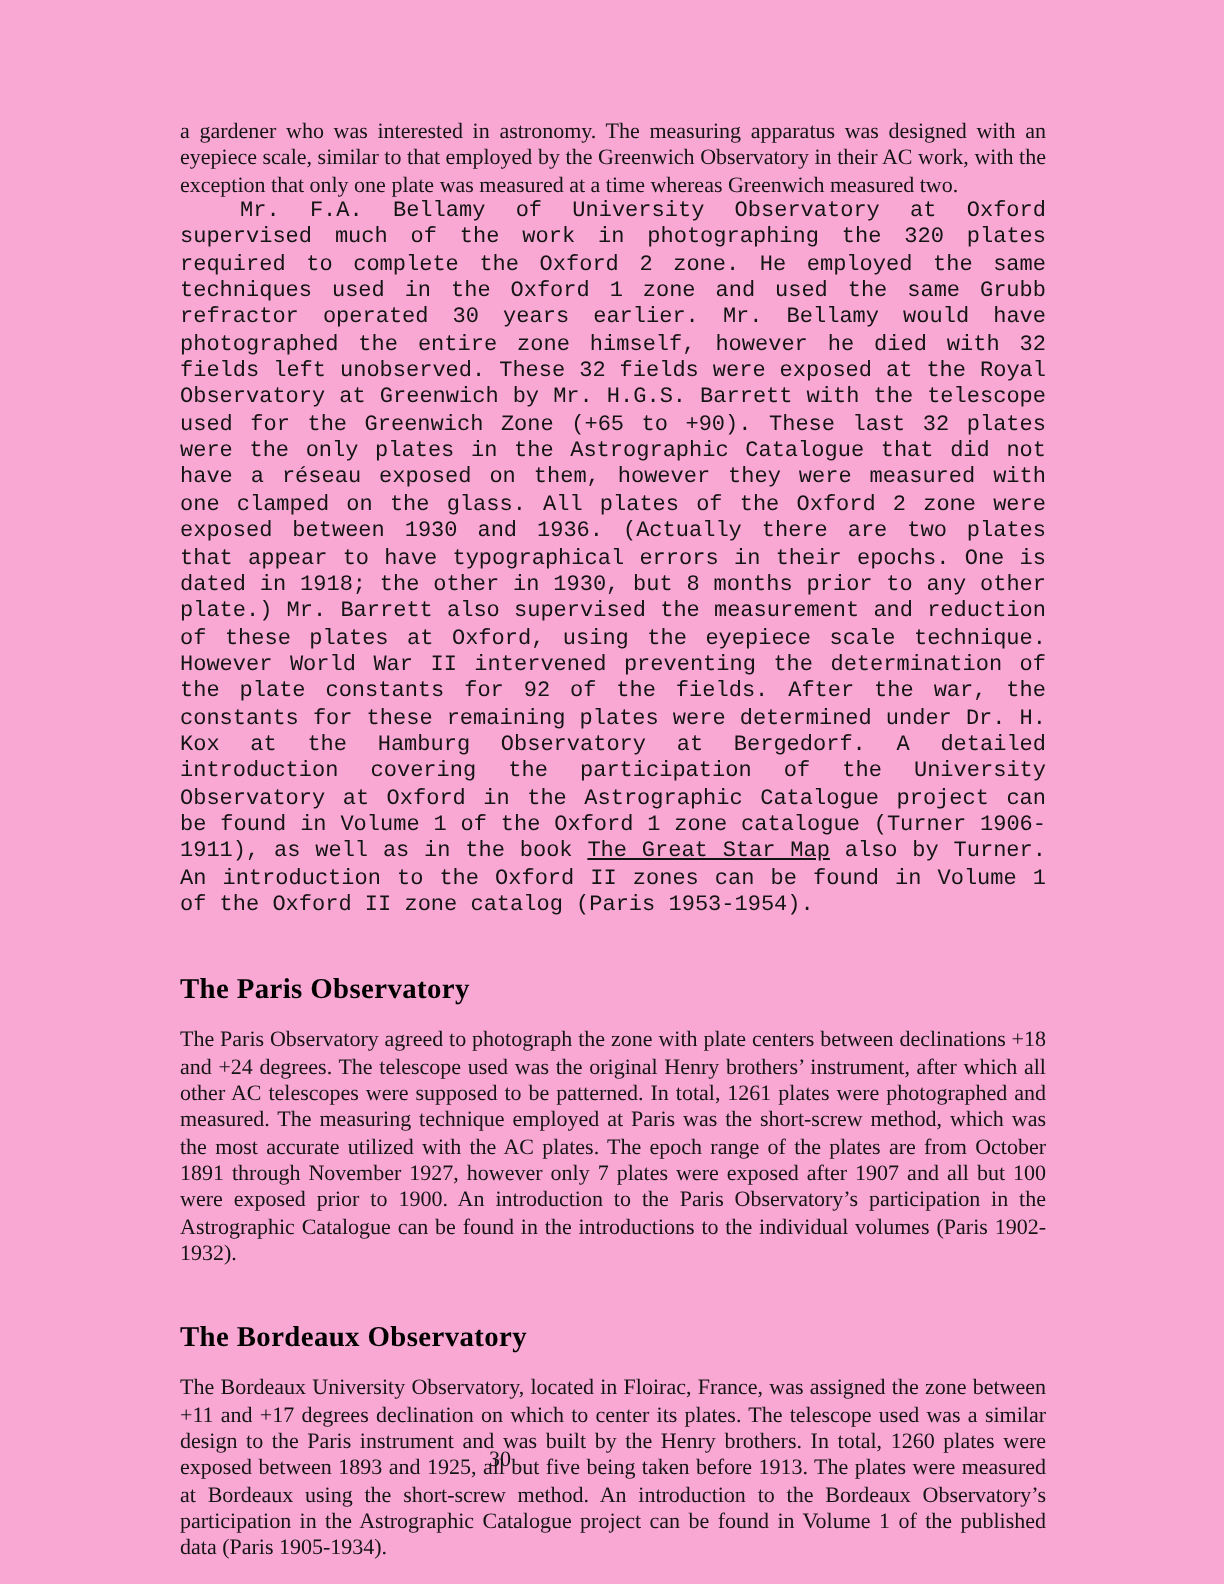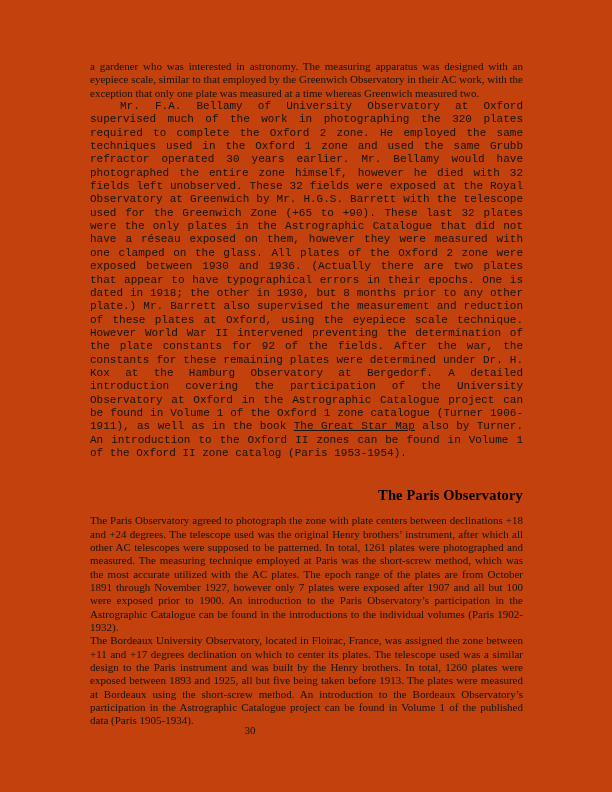--- a/index.html
+++ b/index.html
@@ -4,21 +4,21 @@
 <style>
   html, body {
     margin: 0;
     padding: 0;
     background: #ffffff;
   }
   .page {
     position: relative;
     width: 612px;
     height: 792px;
-    background: #c2410c;
+    background: #f9a8d4;
     overflow: hidden;
     font-family: "Liberation Serif", "DejaVu Serif", serif;
     color: #141414;
   }
   .textblock {
     position: absolute;
     left: 90px;
     top: 60px;
     width: 433px;
     font-size: 11px;
@@ -31,21 +31,21 @@
   }
   .para.indent {
     text-indent: 30px;
     font-family: Liberation Mono, monospace;
   }
   .section-heading {
     font-size: 14.4px;
     font-weight: bold;
     color: #000000;
     margin: 27px 0 11px 0;
-    text-align: right;
+    text-align: left;
     line-height: 16px;
     letter-spacing: 0.2px;
   }
   .underline {
     text-decoration: underline;
   }
   .page-number {
     position: absolute;
     left: 0;
     top: 724px;
@@ -62,19 +62,20 @@
   <div class="textblock">
 
     <p class="para"><span>a gardener who was interested in astronomy. The measuring apparatus was designed with an eyepiece scale, similar to that employed by the Greenwich Observatory in their AC work, with the exception that only one plate was measured at a time whereas Greenwich measured two.</span></p>
 
     <p class="para indent"><span>Mr. F.A. Bellamy of University Observatory at Oxford supervised much of the work in photographing the 320 plates required to complete the Oxford 2 zone. He employed the same techniques used in the Oxford 1 zone and used the same Grubb refractor operated 30 years earlier. Mr. Bellamy would have photographed the entire zone himself, however he died with 32 fields left unobserved. These 32 fields were exposed at the Royal Observatory at Greenwich by Mr. H.G.S. Barrett with the telescope used for the Greenwich Zone (+65 to +90). These last 32 plates were the only plates in the Astrographic Catalogue that did not have a réseau exposed on them, however they were measured with one clamped on the glass. All plates of the Oxford 2 zone were exposed between 1930 and 1936. (Actually there are two plates that appear to have typographical errors in their epochs. One is dated in 1918; the other in 1930, but 8 months prior to any other plate.) Mr. Barrett also supervised the measurement and reduction of these plates at Oxford, using the eyepiece scale technique. However World War II intervened preventing the determination of the plate constants for 92 of the fields. After the war, the constants for these remaining plates were determined under Dr. H. Kox at the Hamburg Observatory at Bergedorf. A detailed introduction covering the participation of the University Observatory at Oxford in the Astrographic Catalogue project can be found in Volume 1 of the Oxford 1 zone catalogue (Turner 1906-1911), as well as in the book </span><span class="underline">The Great Star Map</span><span> also by Turner. An introduction to the Oxford II zones can be found in Volume 1 of the Oxford II zone catalog (Paris 1953-1954).</span></p>
 
     <h2 class="section-heading">The Paris Observatory</h2>
 
     <p class="para"><span>The Paris Observatory agreed to photograph the zone with plate centers between declinations +18 and +24 degrees. The telescope used was the original Henry brothers’ instrument, after which all other AC telescopes were supposed to be patterned. In total, 1261 plates were photographed and measured. The measuring technique employed at Paris was the short-screw method, which was the most accurate utilized with the AC plates. The epoch range of the plates are from October 1891 through November 1927, however only 7 plates were exposed after 1907 and all but 100 were exposed prior to 1900. An introduction to the Paris Observatory’s participation in the Astrographic Catalogue can be found in the introductions to the individual volumes (Paris 1902-1932).</span></p>
 
+    <h2 class="section-heading">The Bordeaux Observatory</h2>
 
     <p class="para"><span>The Bordeaux University Observatory, located in Floirac, France, was assigned the zone between +11 and +17 degrees declination on which to center its plates. The telescope used was a similar design to the Paris instrument and was built by the Henry brothers. In total, 1260 plates were exposed between 1893 and 1925, all but five being taken before 1913. The plates were measured at Bordeaux using the short-screw method. An introduction to the Bordeaux Observatory’s participation in the Astrographic Catalogue project can be found in Volume 1 of the published data (Paris 1905-1934).</span></p>
 
   </div>
 
   <div class="page-number">30</div>
 </div>
 
 </body></html>

